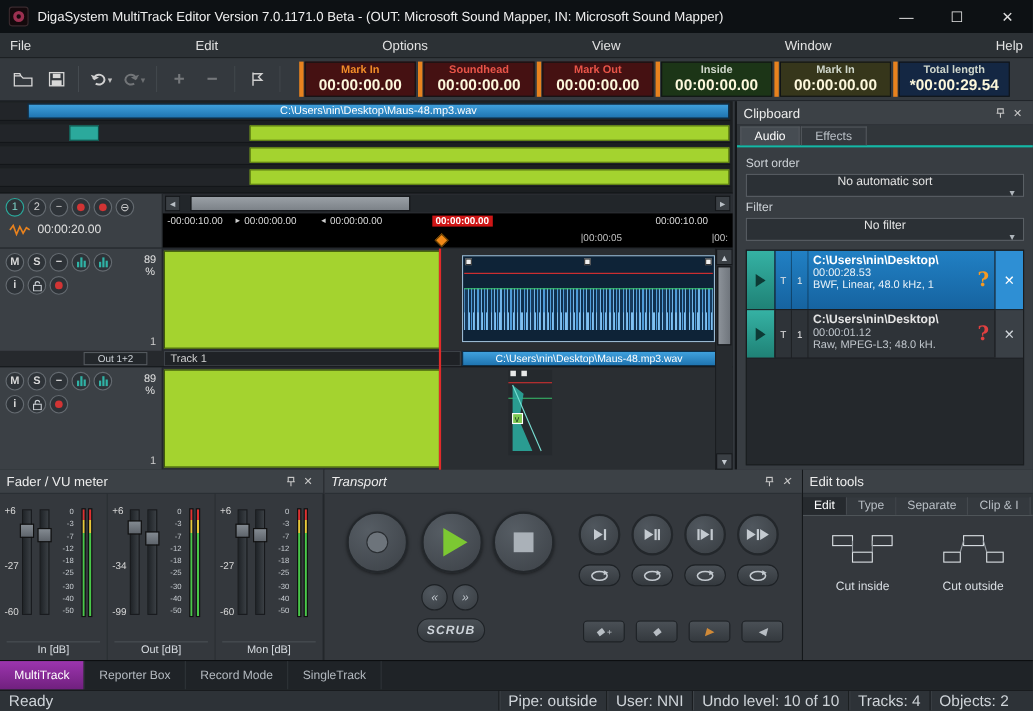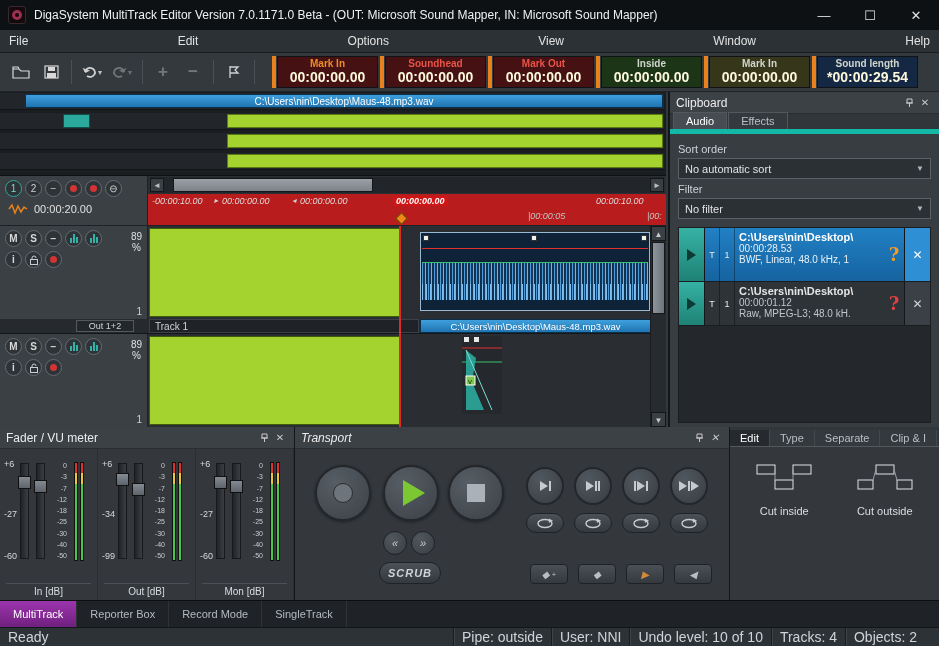--- a/index.html
+++ b/index.html
@@ -50,21 +50,21 @@
 .cbtn{width:17px;height:17px;border-radius:50%;background:#2e3338;border:1px solid #656b71;color:#d0d0d0;font-size:10px;display:flex;align-items:center;justify-content:center;flex:none;}
 .cbtn.teal{border-color:#2ba99c;color:#7fd8cc;}
 .reddot{width:7px;height:7px;border-radius:50%;background:#d23434;}
 .time-row{display:flex;align-items:center;gap:6px;padding:6px 0 0 8px;}
 .pos-time{font-size:11px;color:#e0e0e0;}
 .ruler-area{position:absolute;left:148px;top:0;right:0;height:50px;background:#2b2f34;border-bottom:1px solid #1e2226;}
 .hscroll{position:absolute;top:1px;left:2px;right:2px;height:16px;background:#22262a;display:flex;align-items:center;}
 .hs-btn{width:14px;height:14px;font-size:8px;color:#b9bfc5;display:flex;align-items:center;justify-content:center;background:#3a3f44;border:1px solid #14171a;flex:none;}
 .hs-track{flex:1;height:14px;position:relative;margin:0 1px;}
 .hs-thumb{position:absolute;left:8px;width:200px;top:0;height:14px;background:linear-gradient(#9aa0a6,#7c8288);border:1px solid #14171a;}
-.ruler{position:absolute;top:18px;left:0;right:0;bottom:0;background:#b91c1c;font-style:italic;}
+.ruler{position:absolute;top:18px;left:0;right:0;bottom:0;background:#000000;}
 .rl{position:absolute;top:2px;font-size:9px;color:#dcdcdc;white-space:nowrap;}
 .rl.row2{top:17px;color:#c4c4c4;}
 .rl.red{background:#cf1616;color:#fff;padding:0 3px;font-weight:bold;}
 .rmark{position:absolute;top:2px;font-size:8px;color:#cfcfcf;}
 .diamond{position:absolute;left:249px;bottom:2px;width:9px;height:9px;background:#f08818;border:1px solid #5c3a00;transform:rotate(45deg);}
 
 .tracks{position:absolute;top:134px;left:0;right:0;bottom:0;background:#202428;}
 .track{position:absolute;left:0;right:0;}
 .tk1{top:0;height:107px;}
 .tk2{top:107px;height:94px;border-top:1px solid #14171a;}
@@ -96,26 +96,26 @@
 .vscroll{position:absolute;right:0;top:0;bottom:0;width:16px;background:#272b2f;border-left:1px solid #1a1d20;z-index:7;}
 .vs-btn{position:absolute;left:0;width:15px;height:15px;background:#3a3f44;color:#c4cad0;font-size:8px;text-align:center;line-height:15px;border:1px solid #14171a;}
 .vs-up{top:0;} .vs-down{bottom:0;}
 .vs-thumb{position:absolute;left:1px;width:13px;top:16px;height:72px;background:linear-gradient(90deg,#8d939a,#6f757c);border:1px solid #14171a;}
 
 
 .clipboard{position:absolute;left:668px;top:0;width:271px;height:335px;background:#383d42;border-left:2px solid #14171a;}
 .panel-title{height:22px;display:flex;align-items:center;padding:0 6px;background:#3c4146;font-size:12px;color:#ececec;border-bottom:1px solid #2a2e32;}
 .panel-title .sp{flex:1;}
 .icon-btn{width:16px;height:16px;display:flex;align-items:center;justify-content:center;color:#c8c8c8;font-size:10px;flex:none;}
-.cb-tabs{display:flex;height:20px;background:#31363a;border-bottom:5px solid #14b8a6;padding-left:3px;align-items:flex-end;text-align:right;}
+.cb-tabs{display:flex;height:20px;background:#31363a;border-bottom:2px solid #14b8a6;padding-left:3px;align-items:flex-end;text-align:right;}
 .cb-tab{padding:2px 12px;font-size:11px;color:#b9bfc5;border:1px solid #53585d;border-bottom:none;margin-right:1px;background:#34393e;}
 .cb-tab.active{background:#464c52;color:#fff;}
 .cb-body{padding:5px 8px;}
 .cb-label{font-size:11px;color:#cdd2d7;margin:4px 0 3px;}
-.cb-select{height:21px;background:#2b3035;border:1px solid #5a6065;display:flex;align-items:center;padding:0 6px;font-size:11px;color:#e2e2e2;}
+.cb-select{height:21px;background:#2b3035;border:1px solid #5a6065;display:flex;align-items:center;padding:0 6px;font-size:11px;color:#e2e2e2;flex-direction:column;}
 .cb-select .dd{margin-left:auto;font-size:8px;color:#b0b6bc;}
 .cb-list{margin-top:8px;border:1px solid #1a1d20;background:#24282c;height:196px;overflow:hidden;}
 .cb-item{display:flex;align-items:stretch;border-bottom:1px solid #1a1d20;background:#2e3338;}
 .cb-i1{height:54px;background:linear-gradient(#2180c4,#1663a0);}
 .cb-i2{height:44px;}
 .cb-play{width:26px;background:linear-gradient(#35b2a4,#1f8276);display:flex;align-items:center;justify-content:center;border-right:1px solid #14171a;flex:none;}
 .cb-play .tri{width:0;height:0;border-left:9px solid #0d3a35;border-top:6px solid transparent;border-bottom:6px solid transparent;}
 .cb-cell{width:15px;display:flex;align-items:center;justify-content:center;font-size:9px;color:#eaeaea;border-right:1px solid rgba(0,0,0,.35);flex:none;}
 .cb-main{flex:1;padding:3px 4px;overflow:hidden;}
 .cb-main div{white-space:nowrap;overflow:hidden;}
@@ -270,21 +270,21 @@
     <div class="timer">
         <div class="stripe"></div>
         <div class="tbox t-olive">
           <span class="tlabel lbl-lt">Mark In</span>
           <span class="tvalue">00:00:00.00</span>
         </div>
       </div>
     <div class="timer">
         <div class="stripe"></div>
         <div class="tbox t-blue">
-          <span class="tlabel lbl-lt">Sound length</span>
+          <span class="tlabel lbl-lt">Total length</span>
           <span class="tvalue">*00:00:29.54</span>
         </div>
       </div>
   </div>
 </div>
 
 <div class="main">
   <div class="main-left">
 
     <div class="overview">
@@ -690,20 +690,23 @@
       <div class="scrub-btn">SCRUB</div>
 
       <div class="sm-btn sb1">◆<span class="sm-plus">+</span></div>
       <div class="sm-btn sb2">◆</div>
       <div class="sm-btn sb3" style="color:#d08a38">▶</div>
       <div class="sm-btn sb4">◀</div>
     </div>
   </div>
 
   <div class="edittools-panel">
+    <div class="panel-title">
+      <span>Edit tools</span>
+    </div>
     <div class="et-tabs">
       <div class="et-tab active">Edit</div>
       <div class="et-tab">Type</div>
       <div class="et-tab">Separate</div>
       <div class="et-tab">Clip &amp; I</div>
     </div>
     <div class="et-body">
       <div class="et-tool">
         <svg width="58" height="30" viewBox="0 0 58 30">
           <rect x="2" y="2" width="18" height="9" fill="none" stroke="#dde2e6"></rect>

